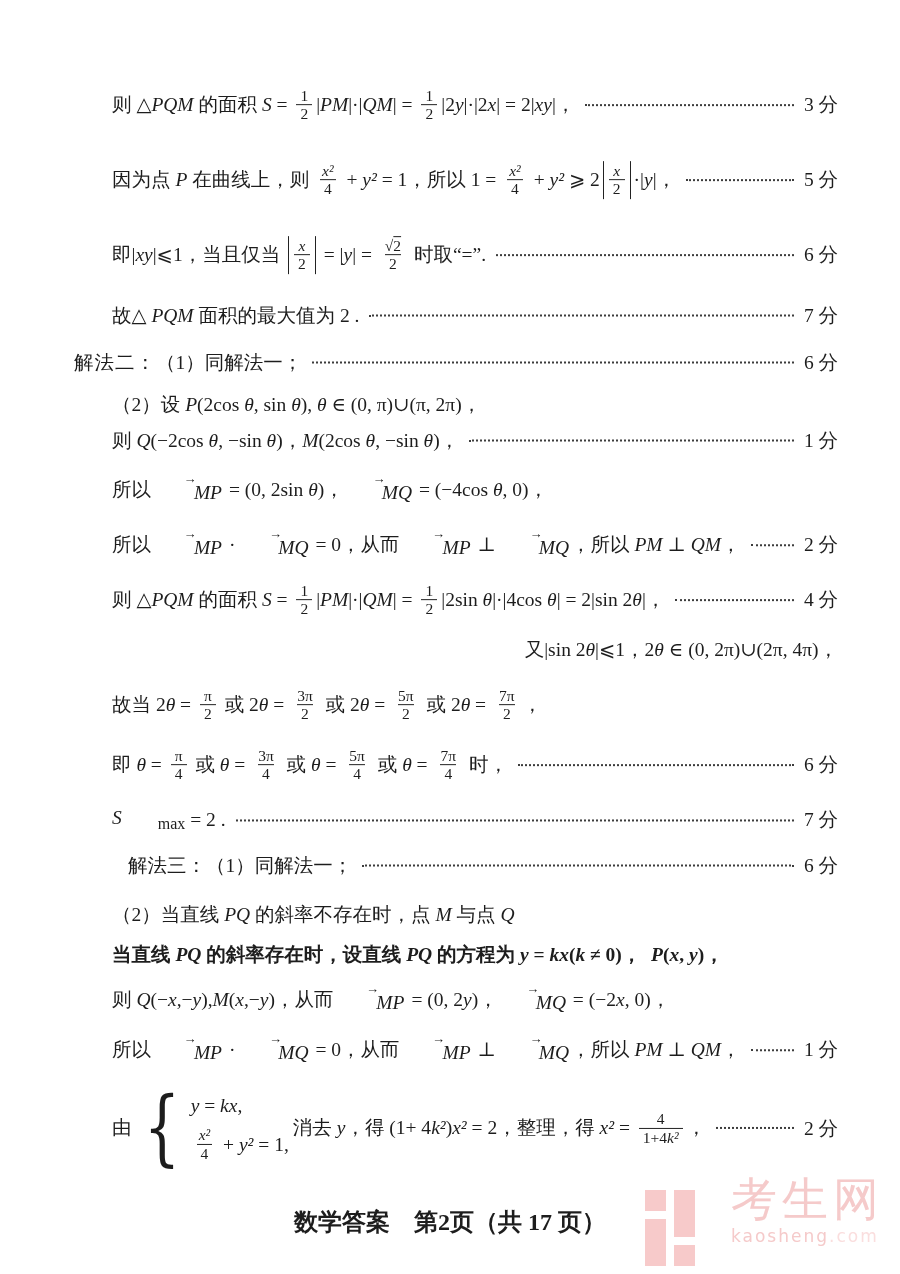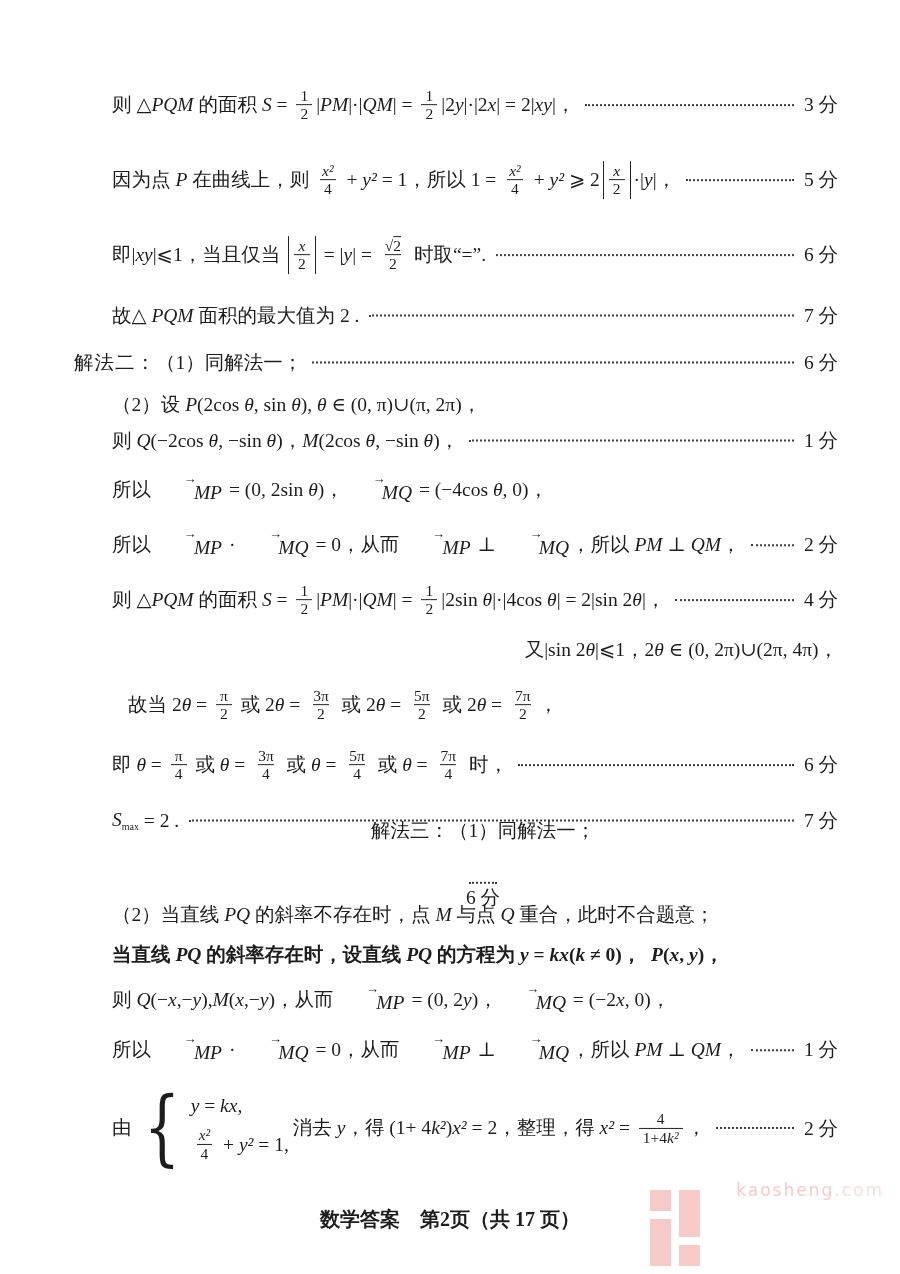--- a/index.html
+++ b/index.html
@@ -20,31 +20,31 @@
   .frac{display:inline-flex;flex-direction:column;align-items:center;margin:0 4px;}
   .frac .n,.frac .d{font-size:15.5px;line-height:1.12;padding:0 4px;text-align:center;}
   .frac .d{border-top:1.6px solid #222;}
   .sqb{text-decoration:overline;}
   
   .babs{display:inline-flex;align-items:center;border-left:1.8px solid #222;border-right:1.8px solid #222;padding:1px 1px;margin:0 3px;}
   
   .vec{display:inline-flex;flex-direction:column;align-items:center;margin:0 2px;}
   .vec .a{font-size:13px;line-height:.4;height:7px;}
   .vec .b{line-height:1.05;margin-left:36px;}
-  sub{font-size:10px;}
+  sub{font-size:16px;margin-left:36px;}
   
   .cases{display:inline-flex;align-items:center;margin:0 4px;}
   .cases .brace{font-size:82px;line-height:.78;font-weight:400;margin-right:3px;transform:scaleX(.7);font-family:"DejaVu Serif",serif;}
   .cases .rows{display:inline-flex;flex-direction:column;align-items:flex-start;gap:9px;}
   .cases .row{display:inline-flex;align-items:center;}
   
   .leader{flex:1 1 40px;min-width:28px;height:0;border-bottom:2px dotted #3c3c3c;margin:0 10px;align-self:center;}
   .score{flex:0 0 auto;}
   
-  .footer{position:absolute;left:0;right:0;top:1206px;text-align:center;font-weight:700;font-size:20px;}
+  .footer{position:absolute;left:0;right:0;top:1206px;text-align:center;font-weight:700;font-size:24px;}
   
   .wm{position:absolute;right:16px;bottom:8px;display:flex;align-items:flex-start;gap:12px;}
   .wm-logo{position:relative;width:74px;height:76px;margin-top:14px;}
   .wm-logo .blk{position:absolute;background:#f7caca;}
   .blk1{left:0;top:0;width:21px;height:21px;}
   .blk2{left:0;top:29px;width:21px;height:47px;}
   .blk3{left:29px;top:0;width:21px;height:47px;}
   .blk4{left:29px;top:55px;width:21px;height:21px;}
   .wm-text{display:flex;flex-direction:column;}
   .wm-cjk{font-size:46px;color:#f5caca;letter-spacing:5px;line-height:1;font-family:"DejaVu Sans",sans-serif;}
@@ -203,21 +203,21 @@
         <span class="leader"></span>
         <span class="score">4 分</span>
       </div>
       <div class="line" style="top: 650px; left: 112px; justify-content: flex-end;">
         <span class="t">又|sin 2</span>
         <i class="t">θ</i>
         <span class="t">|⩽1，2</span>
         <i class="t">θ</i>
         <span class="t"> ∈ (0, 2π)∪(2π, 4π)，</span>
       </div>
-      <div class="line" style="top: 705px; left: 112px; margin-left: 16px;">
+      <div class="line" style="top: 705px; left: 112px;">
         <span class="t">故当 2</span>
         <i class="t">θ</i>
         <span class="t"> = </span>
         <span class="frac"><span class="n"><span>π</span></span><span class="d"><span>2</span></span></span>
         <span class="t"> 或 2</span>
         <i class="t">θ</i>
         <span class="t"> = </span>
         <span class="frac"><span class="n"><span>3π</span></span><span class="d"><span>2</span></span></span>
         <span class="t"> 或 2</span>
         <i class="t">θ</i>
@@ -249,33 +249,32 @@
         <span class="t"> 时，</span>
         <span class="leader"></span>
         <span class="score">6 分</span>
       </div>
       <div class="line" style="top: 820px; left: 112px;">
         <span class="t"><i>S</i><sub>max</sub></span>
         <span class="t"> = 2 .</span>
         <span class="leader"></span>
         <span class="score">7 分</span>
       </div>
-      <div class="line" style="top: 865px; left: 128px; flex-direction: column;">
+      <div class="line" style="top: 865px; left: 128px;">
         <span class="t">解法三：（1）同解法一；</span>
         <span class="leader"></span>
         <span class="score">6 分</span>
       </div>
       <div class="line" style="top: 915px; left: 112px; text-align: center;">
         <span class="t">（2）当直线 </span>
         <i class="t">PQ</i>
         <span class="t"> 的斜率不存在时，点 </span>
         <i class="t">M</i>
         <span class="t"> 与点 </span>
         <i class="t">Q</i>
-        <span class="t"> 重合，此时不合题意；</span>
       </div>
       <div class="line" style="top: 955px; left: 112px; font-weight: bold;">
         <span class="t">当直线 </span>
         <i class="t">PQ</i>
         <span class="t"> 的斜率存在时，设直线 </span>
         <i class="t">PQ</i>
         <span class="t"> 的方程为 </span>
         <i class="t">y</i>
         <span class="t"> = </span>
         <i class="t">kx</i>
@@ -353,16 +352,17 @@
   </div>
 
   <div class="wm">
     <div class="wm-logo">
       <span class="blk blk1"></span>
       <span class="blk blk2"></span>
       <span class="blk blk3"></span>
       <span class="blk blk4"></span>
     </div>
     <div class="wm-text">
+      <div class="wm-cjk">考生网</div>
       <div class="wm-latin"><span>kaosheng</span><span class="tld">.com</span></div>
     </div>
   </div>
 </div>
 
 </body></html>

